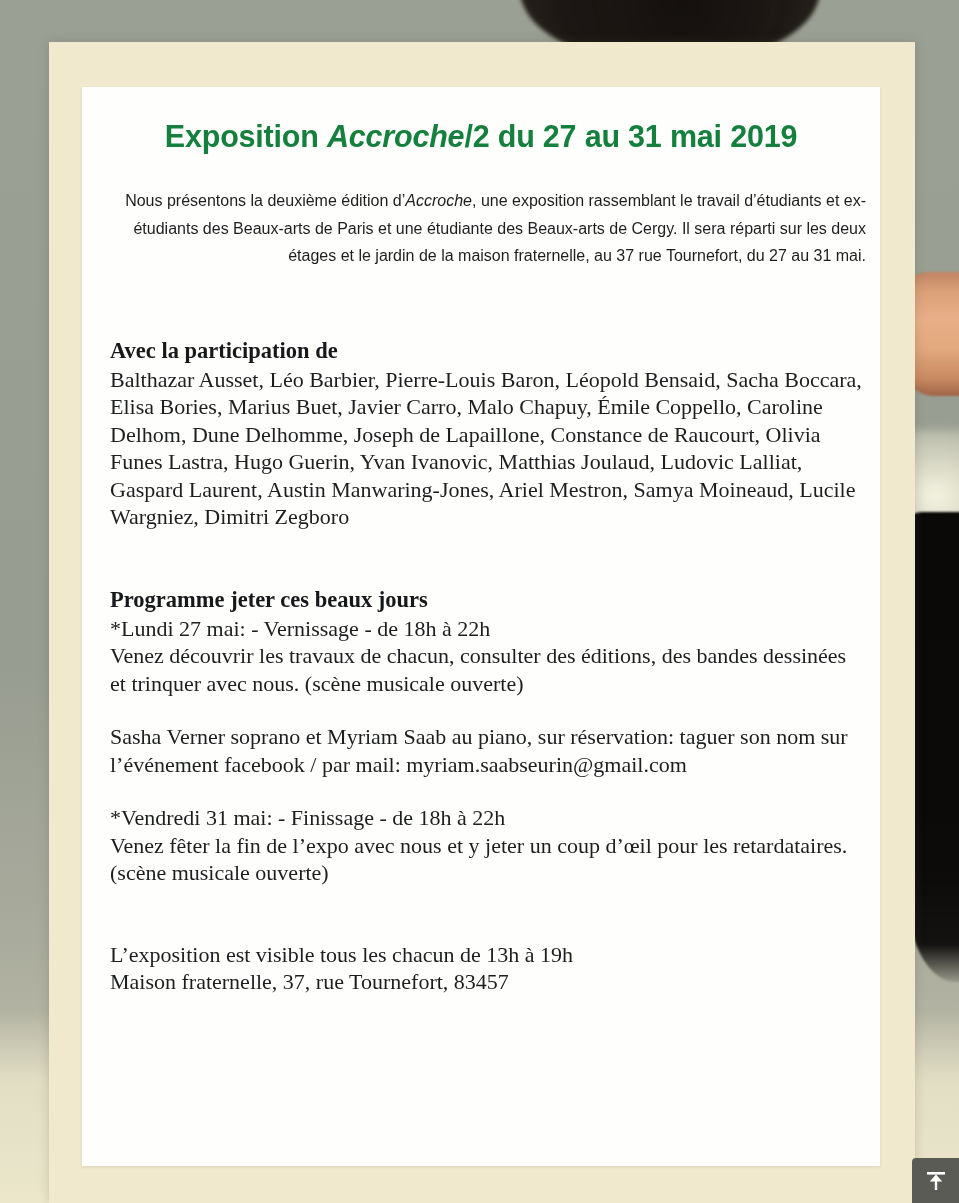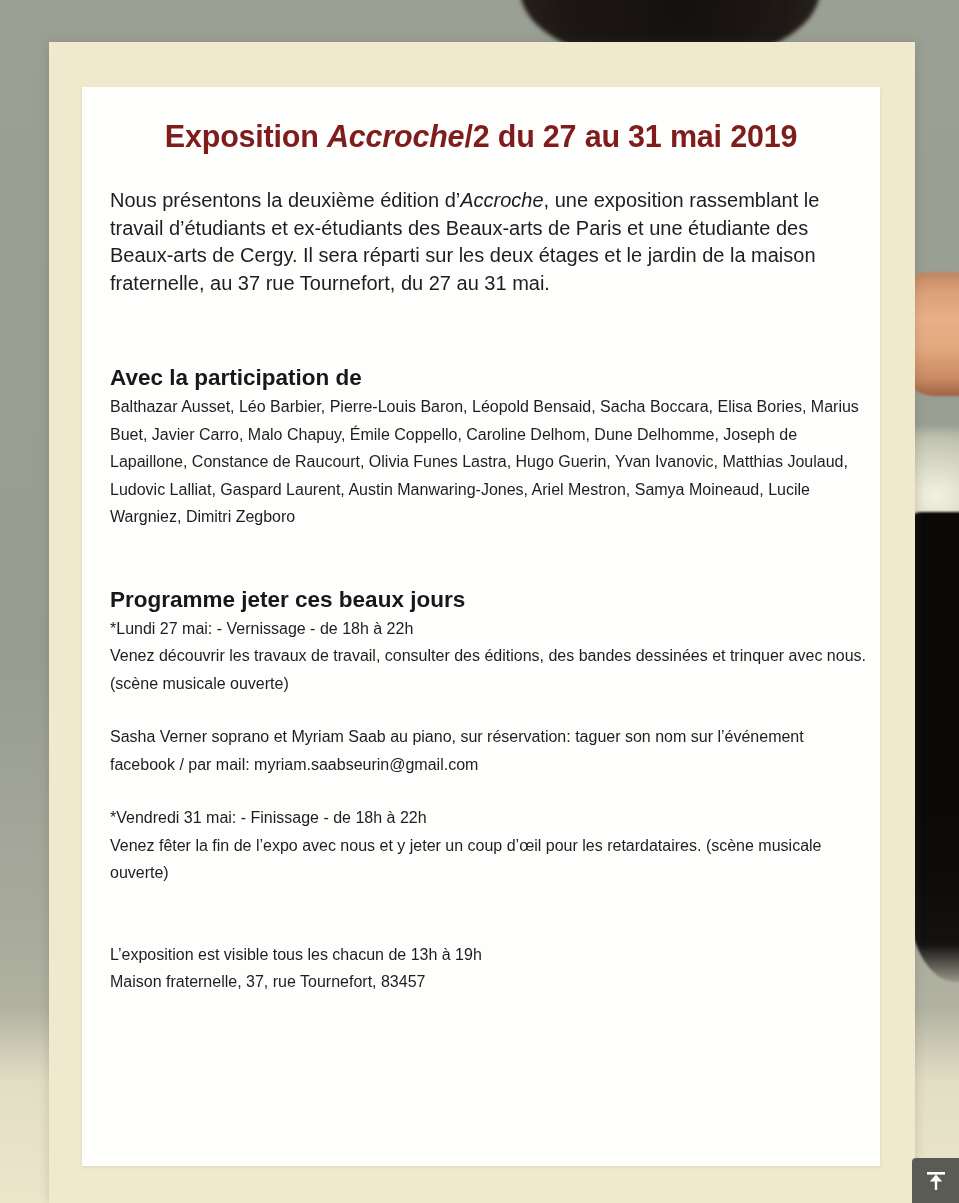--- a/index.html
+++ b/index.html
@@ -113,46 +113,46 @@
     overflow: hidden;
   }
 
   
   #page-title {
     margin: 0;
     padding-top: 32px;
     text-align: center;
     font-size: 30.5px;
     font-weight: bold;
-    color: #7f1d1d;
+    color: #15803d;
     letter-spacing: -0.2px;
   }
   #page-title .title-italic { font-style: italic; }
 
   .intro-paragraph {
     margin: 33px 0 0 0;
     padding: 0 0 0 14px;
-    font-size: 20px;
+    font-size: 16px;
     line-height: 27.5px;
     color: #1d1e20;
-    text-align: left;
+    text-align: right;
   }
   .intro-paragraph .em { font-style: italic; }
 
-  .section { padding: 0 0 0 14px; }
+  .section { padding: 0 0 0 14px; font-family: Liberation Serif, serif; }
   .section-heading {
     margin: 0;
     font-size: 22.5px;
     font-weight: bold;
     color: #17181a;
     line-height: 30px;
   }
   .section-body {
     margin: 0;
-    font-size: 16px;
+    font-size: 22px;
     line-height: 27.5px;
     color: #1d1e20;
   }
   .block-gap-lg { height: 66px; }
   .block-gap-md { height: 54px; }
   .para-gap { height: 26px; }
 
   .bullet-square {
     font-size: 15px;
     vertical-align: 2px;
@@ -204,21 +204,21 @@
     <h2 class="section-heading">Avec la participation de</h2>
     <p class="section-body">Balthazar Ausset, Léo Barbier, Pierre-Louis Baron, Léopold Bensaid, Sacha Boccara, Elisa Bories, Marius Buet, Javier Carro, Malo Chapuy, Émile Coppello, Caroline Delhom, Dune Delhomme, Joseph de Lapaillone, Constance de Raucourt, Olivia Funes Lastra, Hugo Guerin, Yvan Ivanovic, Matthias Joulaud, Ludovic Lalliat, Gaspard Laurent, Austin Manwaring-Jones, Ariel Mestron, Samya Moineaud, Lucile Wargniez, Dimitri Zegboro</p>
   </section>
 
   <div class="block-gap-md"></div>
 
   <section class="section">
     <h2 class="section-heading">Programme jeter ces beaux jours</h2>
 
     <p class="section-body">*Lundi 27 mai: - Vernissage - de 18h à 22h</p>
-    <p class="section-body">Venez découvrir les travaux de travail, consulter des éditions, des bandes dessinées et trinquer avec nous. (scène musicale ouverte)</p>
+    <p class="section-body">Venez découvrir les travaux de chacun, consulter des éditions, des bandes dessinées et trinquer avec nous. (scène musicale ouverte)</p>
 
     <div class="para-gap"></div>
 
     <p class="section-body">Sasha Verner soprano et Myriam Saab au piano, sur réservation: taguer son nom sur l’événement facebook / par mail: myriam.saabseurin@gmail.com</p>
 
     <div class="para-gap"></div>
 
     <p class="section-body">*Vendredi 31 mai: - Finissage - de 18h à 22h</p>
     <p class="section-body">Venez fêter la fin de l’expo avec nous et y jeter un coup d’œil pour les retardataires. (scène musicale ouverte)</p>
   </section>

